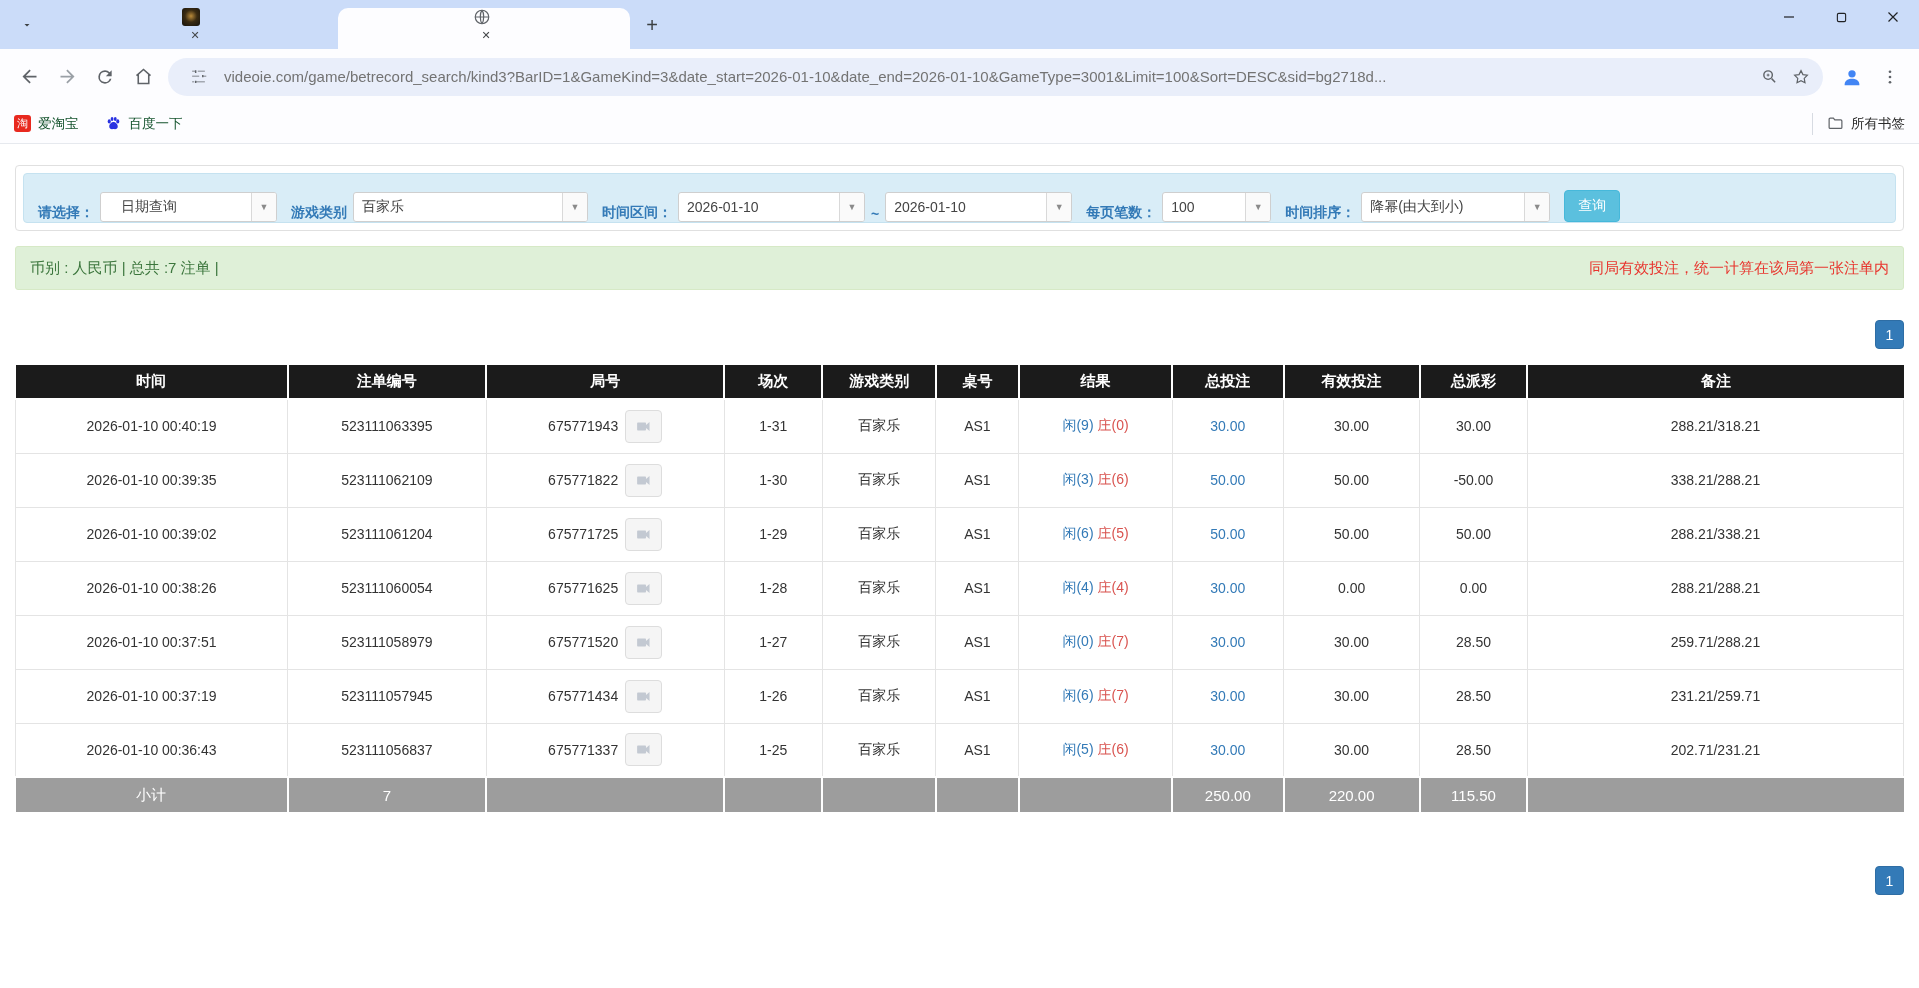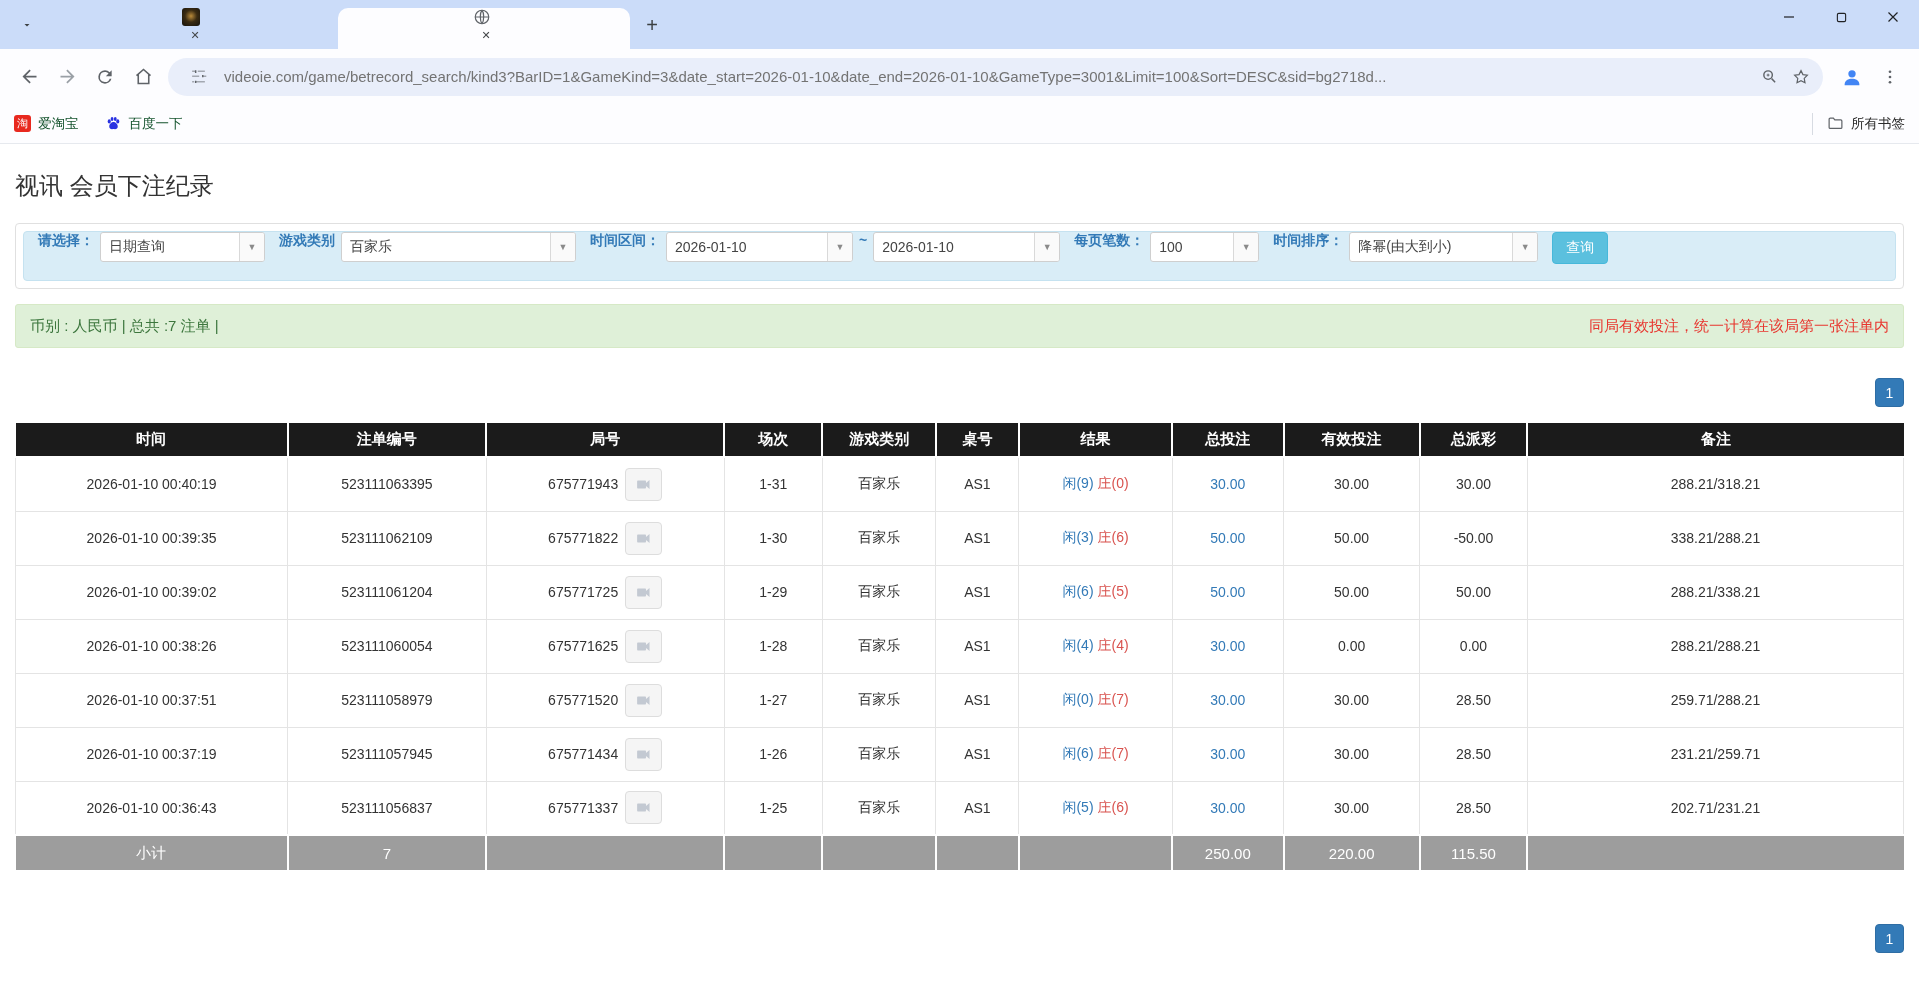--- a/index.html
+++ b/index.html
@@ -46,21 +46,21 @@
   .bm-right { margin-left:auto; display:flex; align-items:center; border-left:1px solid #d7dbe2;
     padding-left:14px; height:22px; }
   .bm-right .bm-label { font-size:13.5px; color:#2b2b2b; margin-left:7px; }
 
   
   .page { padding:0 15px; background:#fff; height:844px; }
   .page-title { font-size:24px; color:#333; font-weight:400; padding-top:26px; }
 
   .filter-outer { margin-top:21px; border:1px solid #e0e0e0; border-radius:4px; padding:7px; }
   .filter-inner { background:#d9edf7; border:1px solid #c5e2f0; border-radius:4px; height:50px;
-    display:flex; align-items:flex-start; padding:0 12px; }
+    display:flex; align-items:flex-end; padding:0 12px; }
   .f-label { font-size:14px; font-weight:bold; color:#337ab7; margin:0 6px 0 14px; white-space:nowrap; }
   .f-label:first-child { margin-left:2px; }
   .combo { display:inline-flex; height:30px; border:1px solid #cfcfcf; background:#fff;
     border-radius:3px; overflow:hidden; flex:none; }
   .combo input { border:none; outline:none; padding:0 8px; font-size:14px; color:#444;
     background:transparent; font-family:"Liberation Sans",sans-serif; }
   .combo .arrow { width:25px; border-left:1px solid #d9d9d9; background:#fafafa; display:flex;
     align-items:center; justify-content:center; color:#8a8a8a; font-size:9px; }
   .range-sep { color:#337ab7; font-size:14px; margin:0 6px; font-weight:bold; }
   .btn-search { height:32px; padding:0 13px; margin-left:14px; background:#5bc0de; color:#fff;
@@ -218,27 +218,26 @@
     <span>
       <svg width="17" height="17" viewBox="0 0 24 24" fill="none" stroke="#5f6368" stroke-width="1.7">
           <path d="M3 6a1.5 1.5 0 0 1 1.5-1.5H9l2 2.5h8.5A1.5 1.5 0 0 1 21 8.5v9A1.5 1.5 0 0 1 19.5 19h-15A1.5 1.5 0 0 1 3 17.5V6z"></path>
         </svg>
     </span>
     <span class="bm-label">所有书签</span>
   </div>
 </div>
 
 <div class="page">
-  <div class="page-title">视讯 会员下注纪录</div>
 
   <div class="filter-outer">
     <div class="filter-inner">
       <span class="f-label">请选择：</span>
       <span class="combo">
-        <input style="width: 138px;" readonly="" value="日期查询">
+        <input style="width: 138px; margin-left: 12px;" readonly="" value="日期查询">
         <span class="arrow">▼</span>
       </span>
 
       <span class="f-label">游戏类别</span>
       <span class="combo">
         <input style="width: 208px;" readonly="" value="百家乐">
         <span class="arrow">▼</span>
       </span>
 
       <span class="f-label">时间区间：</span>

